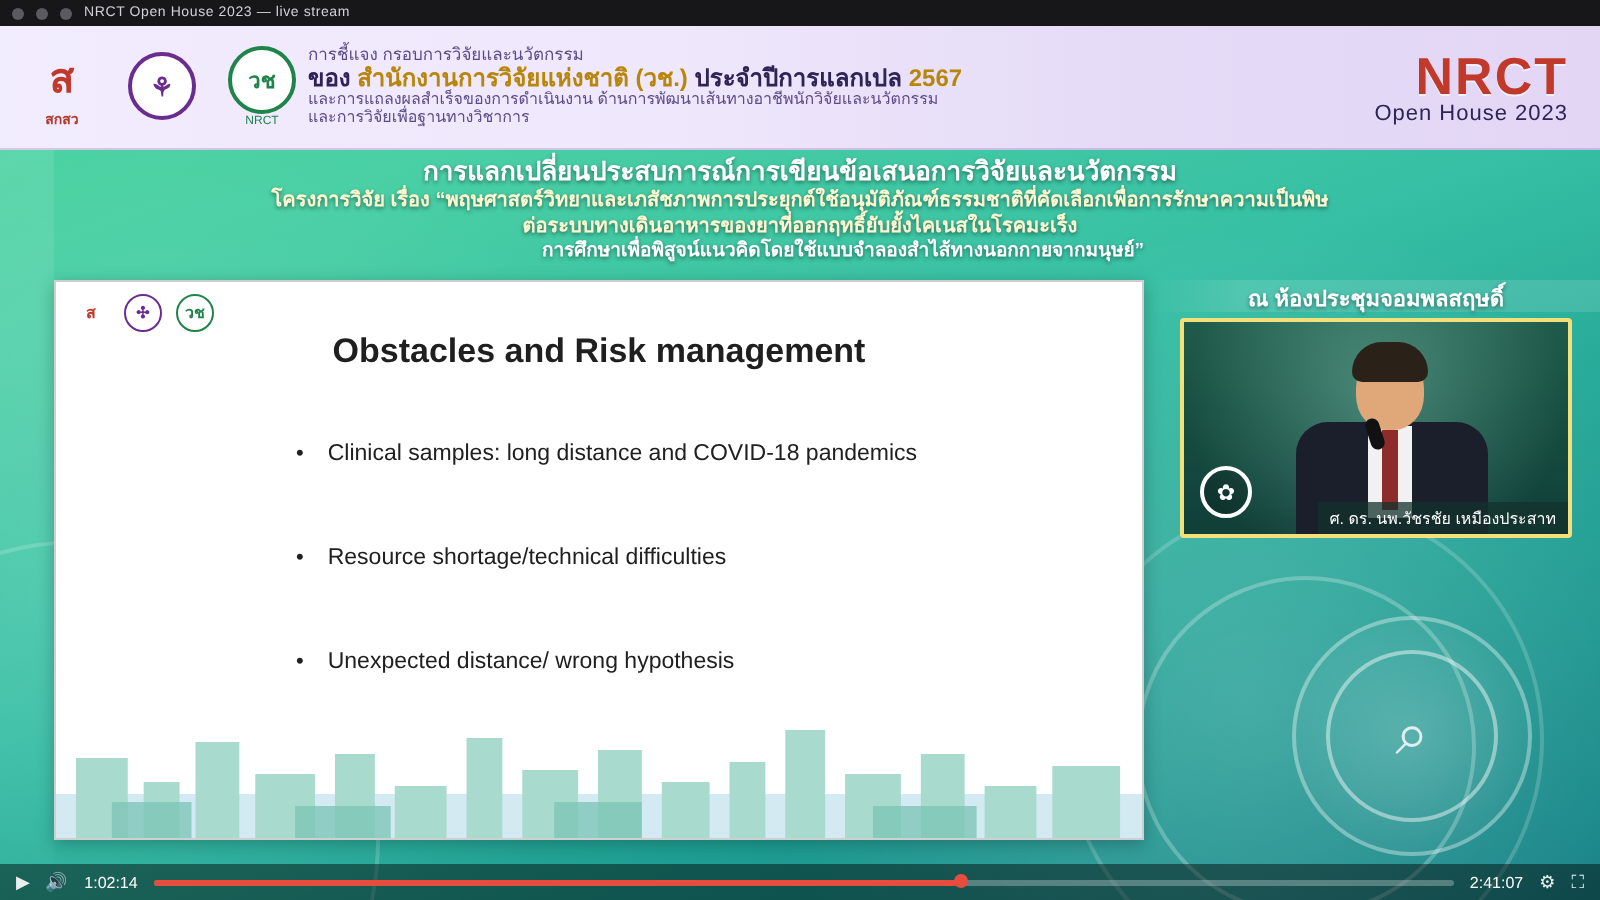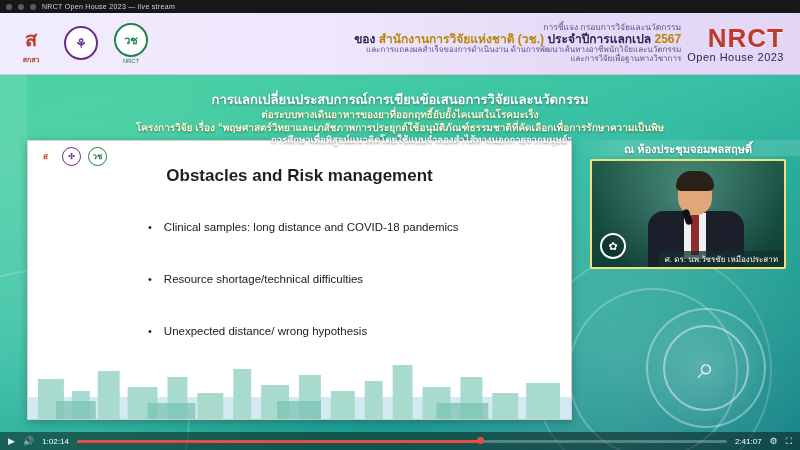--- a/index.html
+++ b/index.html
@@ -52,41 +52,41 @@
     font-size: 13px; font-weight: bold;
   }
   .logo.l1 .mark { background: transparent; color:#c0392b; font-size: 20px; font-family:"Liberation Serif", serif;}
   .logo.l1 .cap { font-size:7px; color:#b03a2e; font-weight:bold; margin-top:-2px;}
   .logo.l2 .mark { border: 2px solid #6a2d8f; color:#6a2d8f; background:#fff; }
   .logo.l2 .cap { font-size:6px; color:#6a2d8f; margin-top:1px;}
   .logo.l3 .mark { border: 2px solid #1e8449; color:#1e8449; background:#fff; font-size:11px;}
   .logo.l3 .cap { font-size:6px; color:#1e8449; margin-top:1px;}
 
   .header-center {
-    flex: 1; text-align: right; line-height: 1.12; padding: 0 6px;
+    flex: 1; text-align: left; line-height: 1.12; padding: 0 6px;
   }
   .hc-line1 { font-size: 8.5px; color: #5c4b8a; }
   .hc-line2 { font-size: 12px; color: #2f2457; font-weight: bold; }
   .hc-line2 .org { color: #b8860b; }
   .hc-line2 .yr { color: #b8860b; }
   .hc-line3 { font-size: 8px; color: #5c4b8a; }
   .hc-line4 { font-size: 8px; color: #5c4b8a; }
 
   .nrct-brand { padding-right: 16px; text-align: right; }
   .nrct-brand .n1 {
     font-size: 26px; font-weight: bold; color: #c0392b;
     letter-spacing: 1px; line-height: 1;
     text-shadow: 0 1px 0 rgba(255,255,255,.6);
   }
   .nrct-brand .n2 { font-size: 11px; color: #2f2457; letter-spacing: .5px; }
 
   
   .titleblock {
     position: absolute; top: 74px; left: 0; width: 800px; height: 55px;
-    text-align: center; z-index: 25; padding-top: 18px;
+    text-align: center; z-index: 25; padding-top: 4px;
   }
   .t1 {
     font-size: 13px; font-weight: bold; color: #fff;
     text-shadow: 0 1px 2px rgba(0,0,0,.45); line-height: 1.25;
   }
   .t2 {
     font-size: 10px; font-weight: bold; color: #fff7cf; line-height: 1.3;
     text-shadow: 0 1px 2px rgba(0,0,0,.45);
   }
   .t3 {
@@ -241,22 +241,22 @@
     </div>
 
     <div class="nrct-brand">
       <div class="n1">NRCT</div>
       <div class="n2">Open House 2023</div>
     </div>
   </div>
 
   <div class="titleblock">
     <div class="t1">การแลกเปลี่ยนประสบการณ์การเขียนข้อเสนอการวิจัยและนวัตกรรม</div>
+    <div class="t2">โครงการวิจัย เรื่อง “พฤษศาสตร์วิทยาและเภสัชภาพการประยุกต์ใช้อนุมัติภัณฑ์ธรรมชาติที่คัดเลือกเพื่อการรักษาความเป็นพิษ</div>
     <div class="t2">ต่อระบบทางเดินอาหารของยาที่ออกฤทธิ์ยับยั้งไคเนสในโรคมะเร็ง</div>
-    <div class="t2">โครงการวิจัย เรื่อง “พฤษศาสตร์วิทยาและเภสัชภาพการประยุกต์ใช้อนุมัติภัณฑ์ธรรมชาติที่คัดเลือกเพื่อการรักษาความเป็นพิษ</div>
     <div class="t3">การศึกษาเพื่อพิสูจน์แนวคิดโดยใช้แบบจำลองสำไส้ทางนอกกายจากมนุษย์”</div>
   </div>
 
   <div class="slide">
     <div class="slide-logos">
       <div class="sl a">ส</div>
       <div class="sl b">✣</div>
       <div class="sl c">วช</div>
     </div>
 

